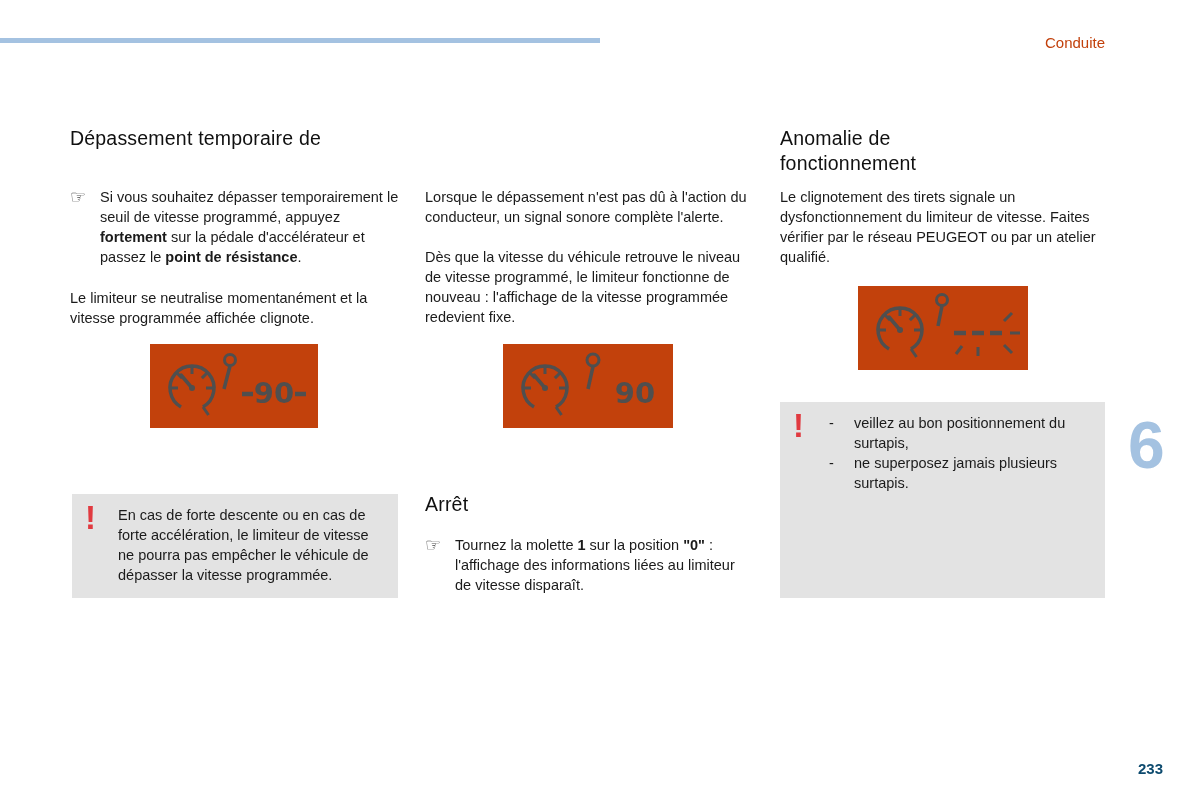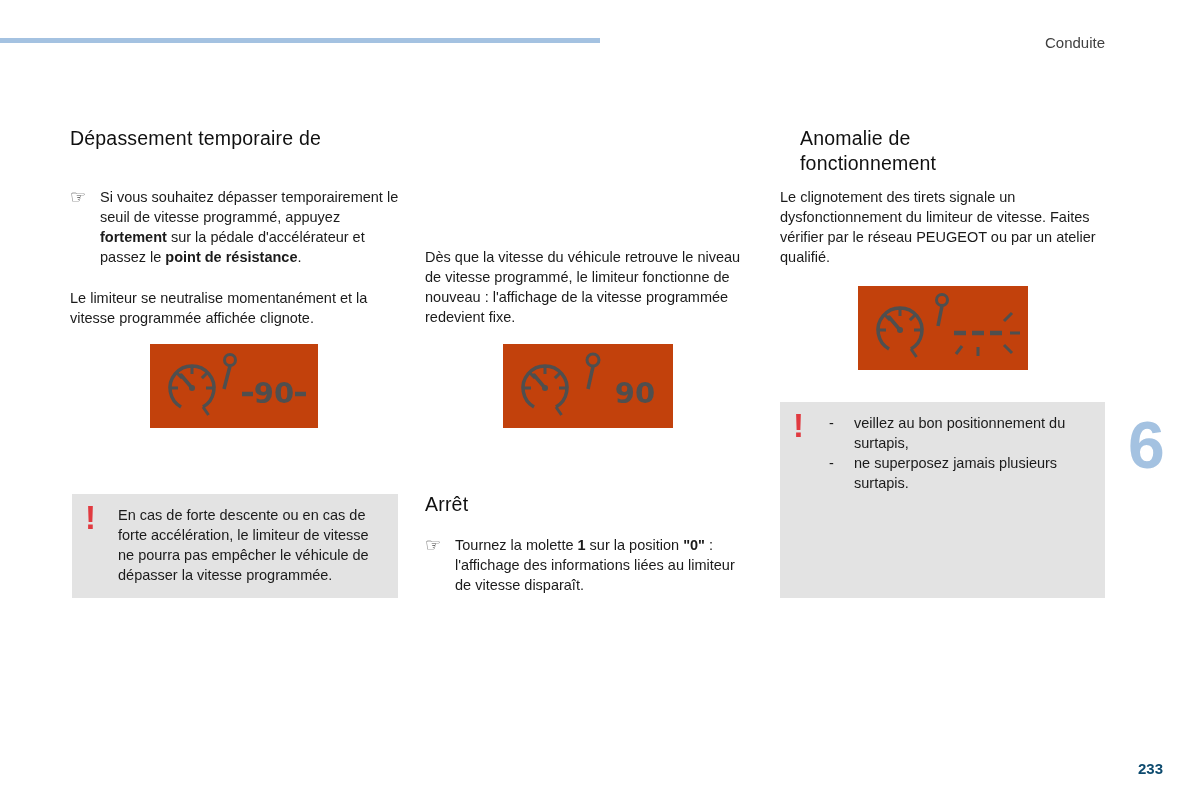--- a/index.html
+++ b/index.html
@@ -2,21 +2,21 @@
 <html><head>
 <meta charset="utf-8">
 <style>
   * { margin:0; padding:0; box-sizing:border-box; }
   html,body { background:#ffffff; }
   body { font-family:"Liberation Sans","DejaVu Sans",sans-serif; color:#1b1b1b; }
   .page { position:relative; width:1200px; height:800px; background:#ffffff; overflow:hidden; }
   .abs { position:absolute; }
 
   .top-rule { left:0; top:38px; width:600px; height:5px; background:#a4c2e1; }
-  .header-label { top:34px; right:95px; font-size:15px; color:#404040; }
+  .header-label { top:34px; right:95px; font-size:15px; color:#c2410c; }
 
   .heading { font-size:19.5px; line-height:25px; font-weight:normal; color:#101010; letter-spacing:0.2px; }
   .body-text { font-size:14.5px; line-height:20px; }
 
   .bullet { }
   .bullet .pointer { position:absolute; left:0; top:0; font-size:18px; color:#4a4a4a; line-height:20px; }
   .bullet .btext { margin-left:30px; }
 
   .display { background:#c2410c; }
   .display svg { display:block; width:100%; height:100%; }
@@ -75,20 +75,21 @@
       </g>
       <text x="124" y="59" text-anchor="middle" font-size="29" font-weight="bold" fill="#4f4f4f" font-family="DejaVu Sans, sans-serif">90</text>
     </svg>
   </div>
 
   <div class="abs warn" style="left:72px; top:494px; width:326px; height:104px;">
     <span class="mark">!</span>
     <p class="content body-text">En cas de forte descente ou en cas de forte accélération, le limiteur de vitesse ne pourra pas empêcher le véhicule de dépasser la vitesse programmée.</p>
   </div>
 
+  <p class="abs body-text" style="left:425px; top:187px; width:322px;">Lorsque le dépassement n'est pas dû à l'action du conducteur, un signal sonore complète l'alerte.</p>
   <p class="abs body-text" style="left:425px; top:247px; width:322px;">Dès que la vitesse du véhicule retrouve le niveau de vitesse programmé, le limiteur fonctionne de nouveau : l'affichage de la vitesse programmée redevient fixe.</p>
 
   <div class="abs display" style="left:503px; top:344px; width:170px; height:84px;">
     <svg viewBox="0 0 170 84">
       <g stroke="#4f4f4f" fill="none">
         <path d="M 31 63 A 22 22 0 1 1 53 63" stroke-width="3.5"></path>
         <line x1="21" y1="44" x2="28" y2="44" stroke-width="3"></line>
         <line x1="27.2" y1="29.2" x2="32.1" y2="34.1" stroke-width="3"></line>
         <line x1="42" y1="23" x2="42" y2="30" stroke-width="3"></line>
         <line x1="56.8" y1="29.2" x2="51.9" y2="34.1" stroke-width="3"></line>
@@ -105,21 +106,21 @@
     </svg>
   </div>
 
   <h2 class="abs heading" style="left:425px; top:492px;">Arrêt</h2>
 
   <div class="abs bullet body-text" style="left:425px; top:535px; width:320px;">
     <span class="pointer">☞</span>
     <p class="btext"><span>Tournez la molette </span><strong>1</strong><span> sur la position </span><strong>"0"</strong><span> : l'affichage des informations liées au limiteur de vitesse disparaît.</span></p>
   </div>
 
-  <h1 class="abs heading" style="left:800px; top:126px; width:330px;">
+  <h1 class="abs heading" style="left:780px; top:126px; width:330px;">
     <span>Anomalie de</span><br>
     <span>fonctionnement</span>
   </h1>
 
   <p class="abs body-text" style="left:780px; top:187px; width:328px;">Le clignotement des tirets signale un dysfonctionnement du limiteur de vitesse. Faites vérifier par le réseau PEUGEOT ou par un atelier qualifié.</p>
 
   <div class="abs display" style="left:858px; top:286px; width:170px; height:84px;">
     <svg viewBox="0 0 170 84">
       <g stroke="#4f4f4f" fill="none">
         <path d="M 31 63 A 22 22 0 1 1 53 63" stroke-width="3.5"></path>

